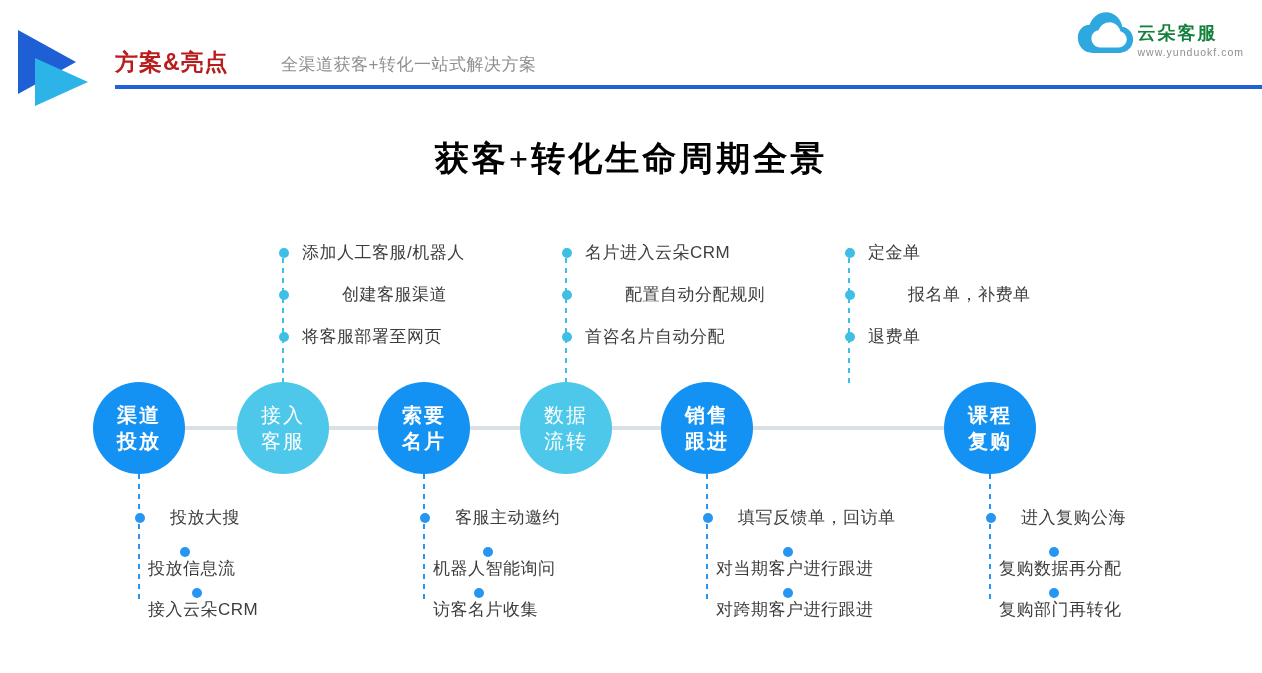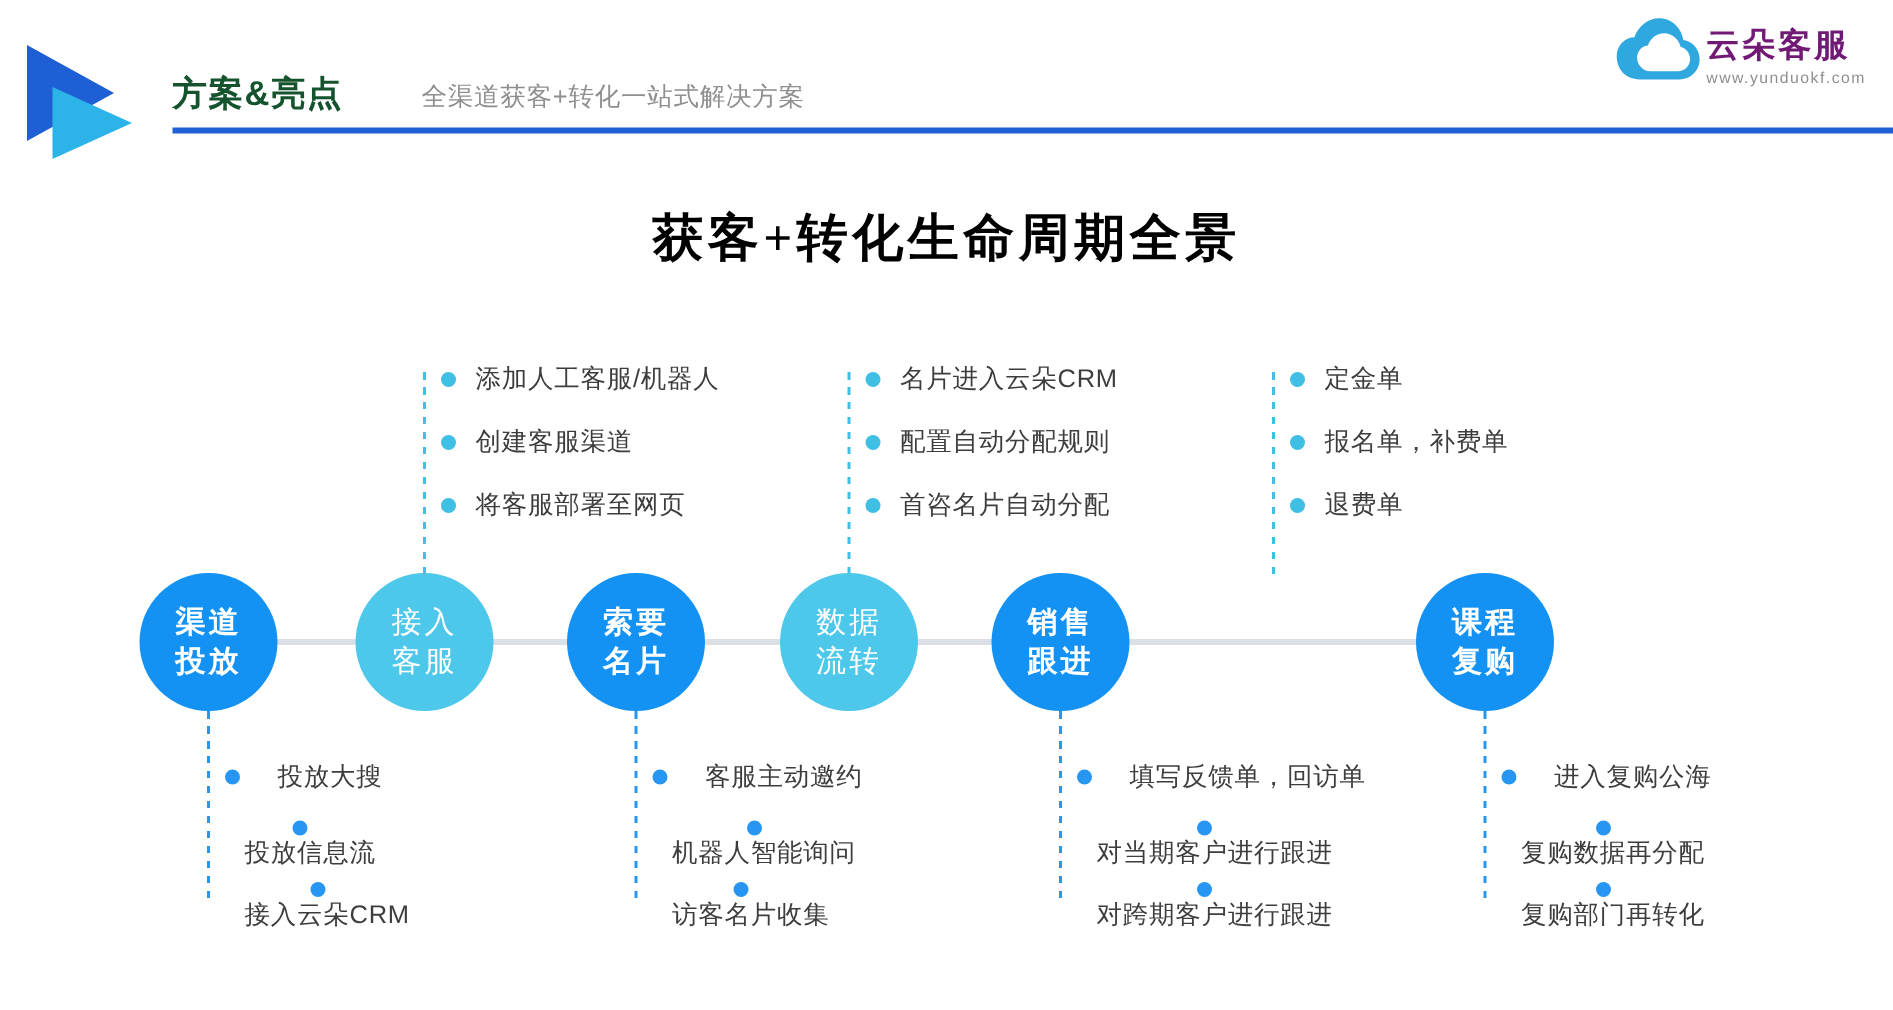--- a/index.html
+++ b/index.html
@@ -7,37 +7,37 @@
   body { font-family:"Liberation Sans","DejaVu Sans",sans-serif; }
   .page {
     position:relative; width:1262px; height:673px; background:#ffffff;
     overflow:hidden;
   }
 
   
   .brand-mark { position:absolute; left:18px; top:26px; width:74px; height:80px; }
   .hdr-title {
     position:absolute; left:115px; top:47px;
-    font-size:23px; font-weight:bold; color:#14532d; letter-spacing:1px;
+    font-size:23px; font-weight:bold; color:#b91c1c; letter-spacing:1px;
   }
   .hdr-subtitle {
     position:absolute; left:281px; top:53px;
     font-size:17px; color:#8f8f8f; letter-spacing:0.5px;
   }
   .hdr-underline {
     position:absolute; left:115px; right:0; top:85px; height:4px;
     background:#2161d8;
   }
   .logo {
     position:absolute; right:18px; top:10px;
     display:flex; align-items:flex-end;
   }
   .logo-cloud { width:58px; height:46px; margin-right:4px; margin-bottom:2px; }
   .logo-txt { display:flex; flex-direction:column; align-items:flex-start; }
-  .logo-name { font-size:22px; font-weight:bold; color:#701a75; letter-spacing:2px; }
+  .logo-name { font-size:18px; font-weight:bold; color:#15803d; letter-spacing:2px; }
   .logo-url { font-size:10.5px; color:#8e8e8e; letter-spacing:1px; margin-top:1px; }
 
   
   .main-title {
     position:absolute; top:136px; left:0; width:100%;
     text-align:center;
     font-family:"Liberation Serif","DejaVu Serif",serif;
     font-weight:bold; font-size:34px; color:#000000; letter-spacing:3px;
   }
 
@@ -61,27 +61,27 @@
   }
   .col-above .vline {
     top:7px; height:136px;
     background-image:repeating-linear-gradient(to bottom,#40bfe4 0 5px,transparent 5px 10px);
   }
   .col-below .vline {
     top:-32px; height:130px;
     background-image:repeating-linear-gradient(to bottom,#2696f2 0 5px,transparent 5px 10px);
   }
   .entry {
-    position:absolute; left:16px; display:flex; align-items:center; white-space:nowrap;
+    position:absolute; left:1px; display:flex; align-items:center; white-space:nowrap;
   }
   .entry .dot { width:10px; height:10px; border-radius:50%; flex:0 0 auto; }
   .col-above .dot { background:#40bfe4; }
   .col-below .dot { background:#2696f2; }
   .entry .label { margin-left:13px; font-size:17px; color:#3d3d3d; letter-spacing:0.5px; }
-  .col-above .e1 { top:0; }   .col-above .e2 { top:42px; } .col-above .e3 { top:84px; }
+  .col-above .e1 { top:0; }   .col-above .e2 { top:42px;gap:40px; } .col-above .e3 { top:84px; }
   .col-below .e1 { top:0;gap:12px; }   .col-below .e2 { top:41px;flex-direction:column; } .col-below .e3 { top:82px;flex-direction:column; }
 </style>
 </head>
 <body>
 
 <div class="page">
 
   <svg class="brand-mark" viewBox="0 0 74 80">
     <polygon points="0,4 0,68 58,36" fill="#1e5fd6"></polygon>
     <polygon points="17,32 17,80 70,56" fill="#2cb4e9"></polygon>

